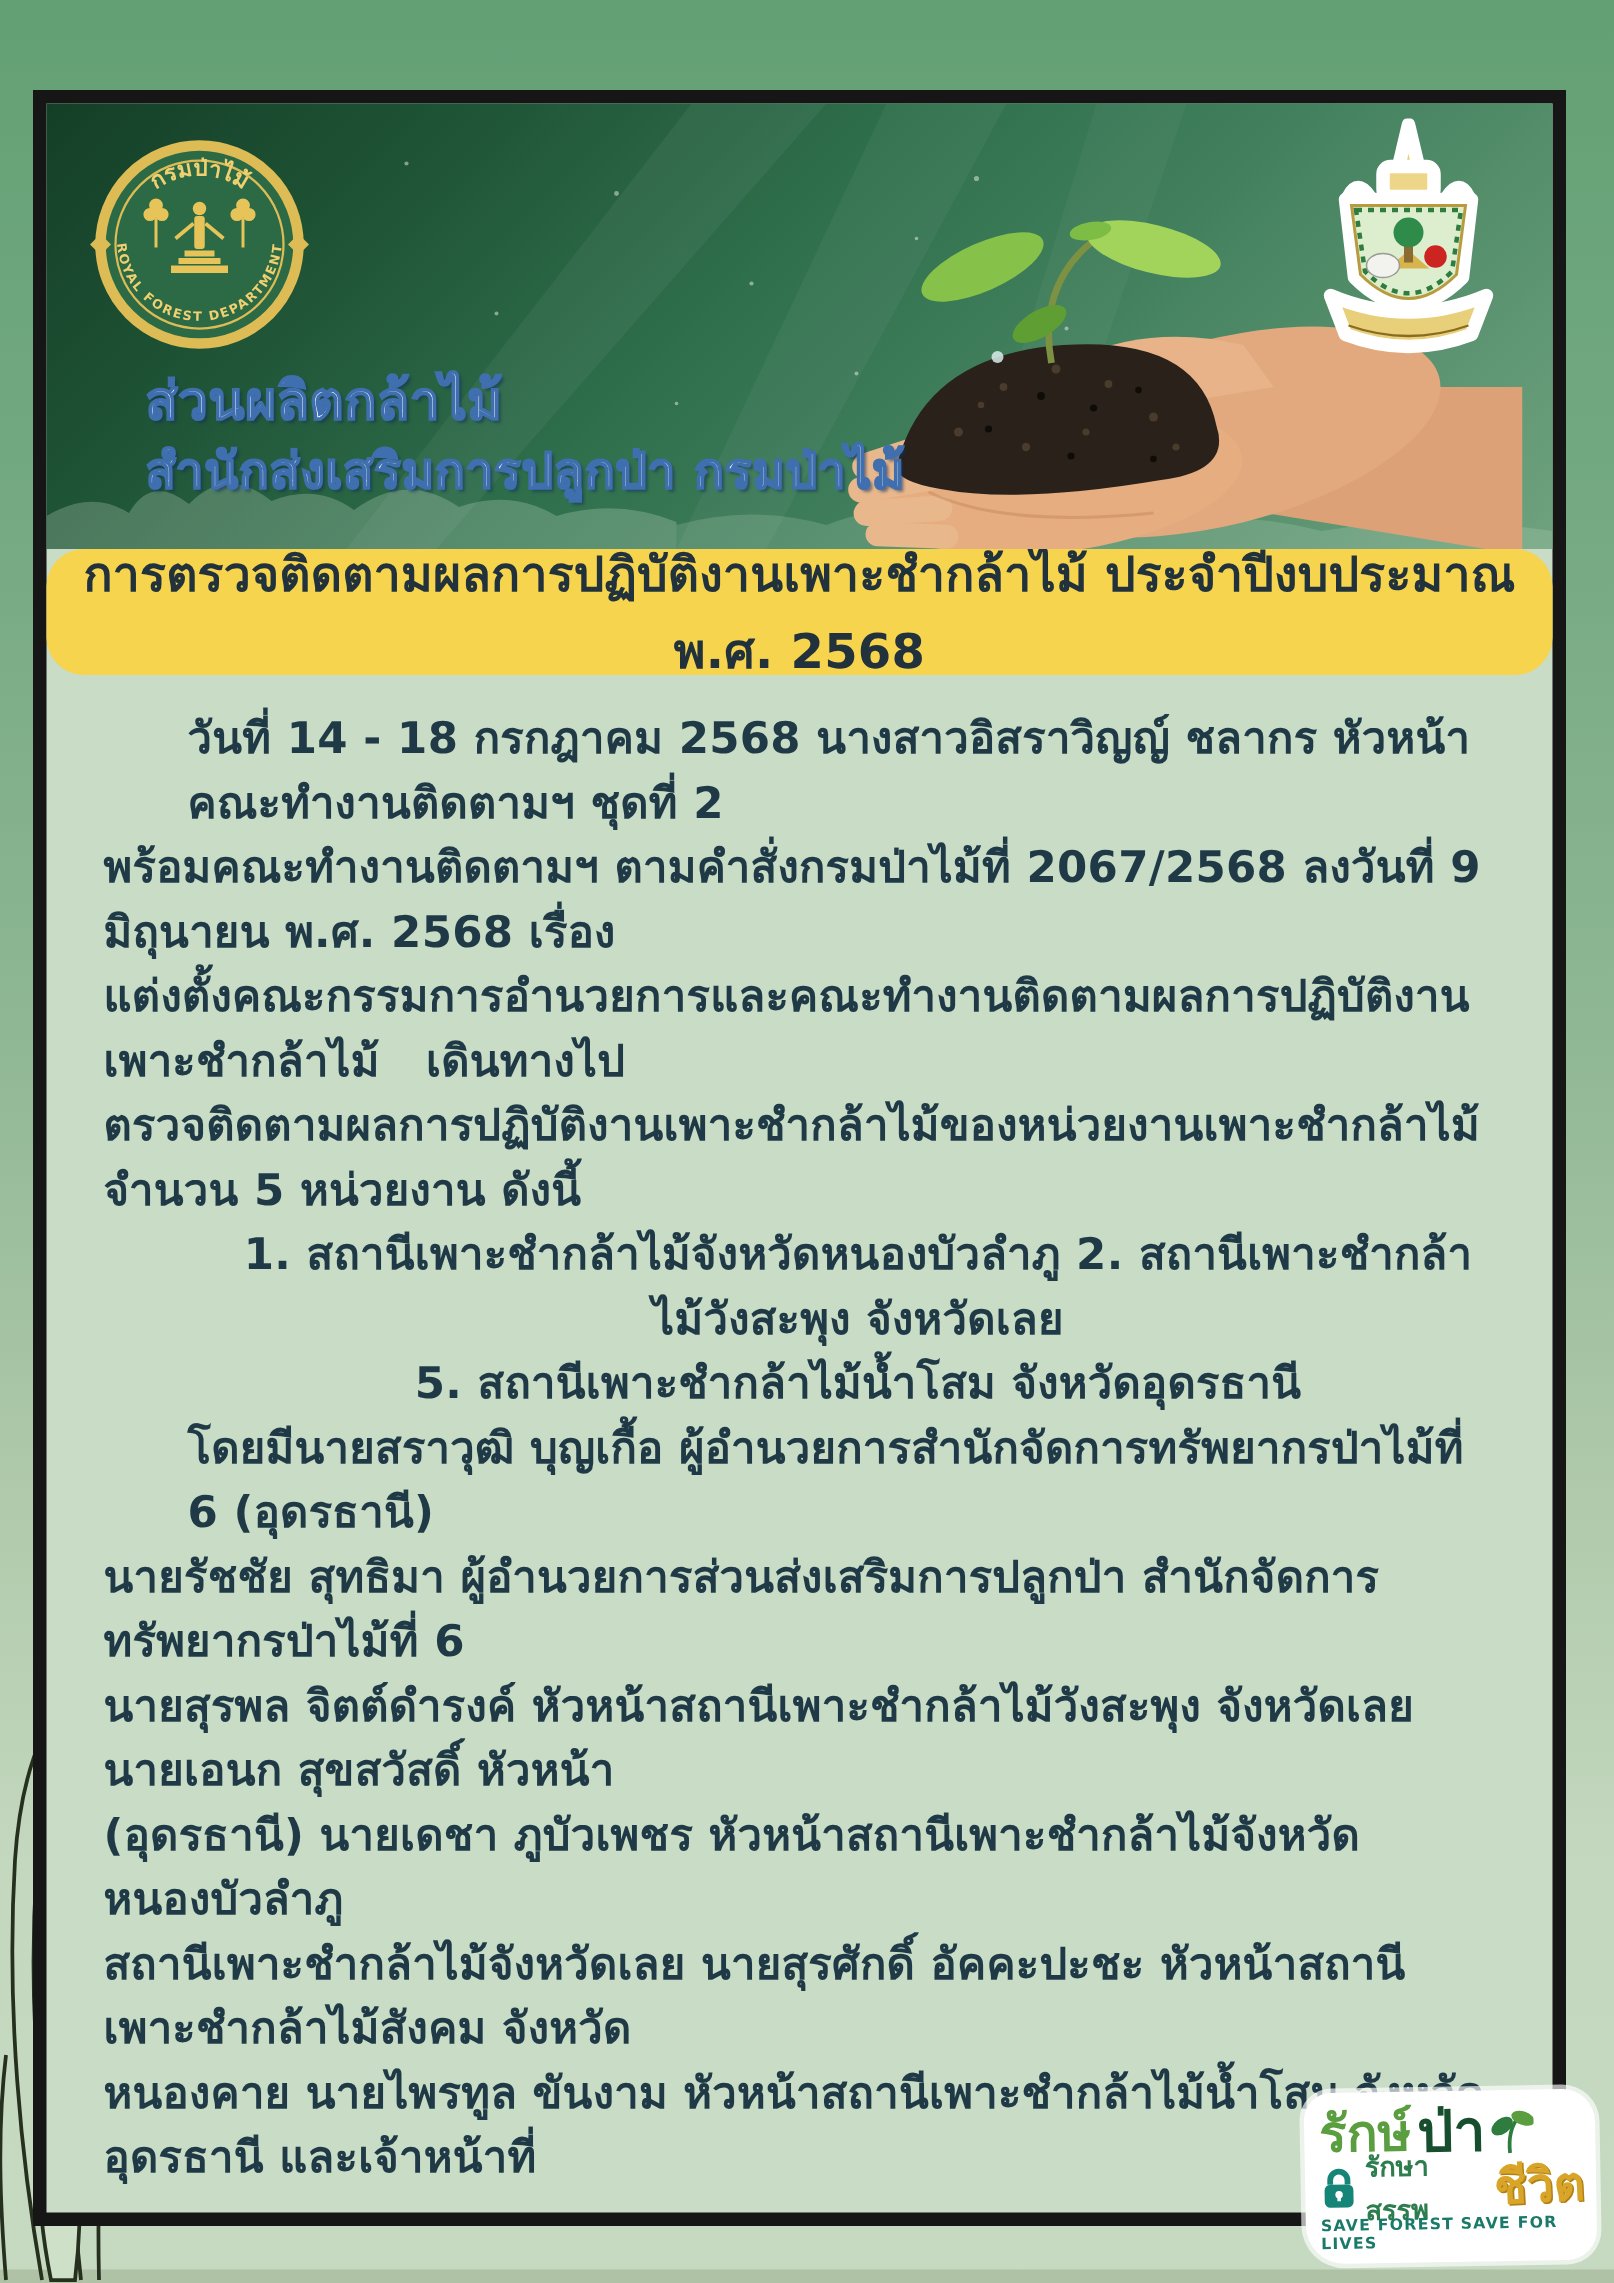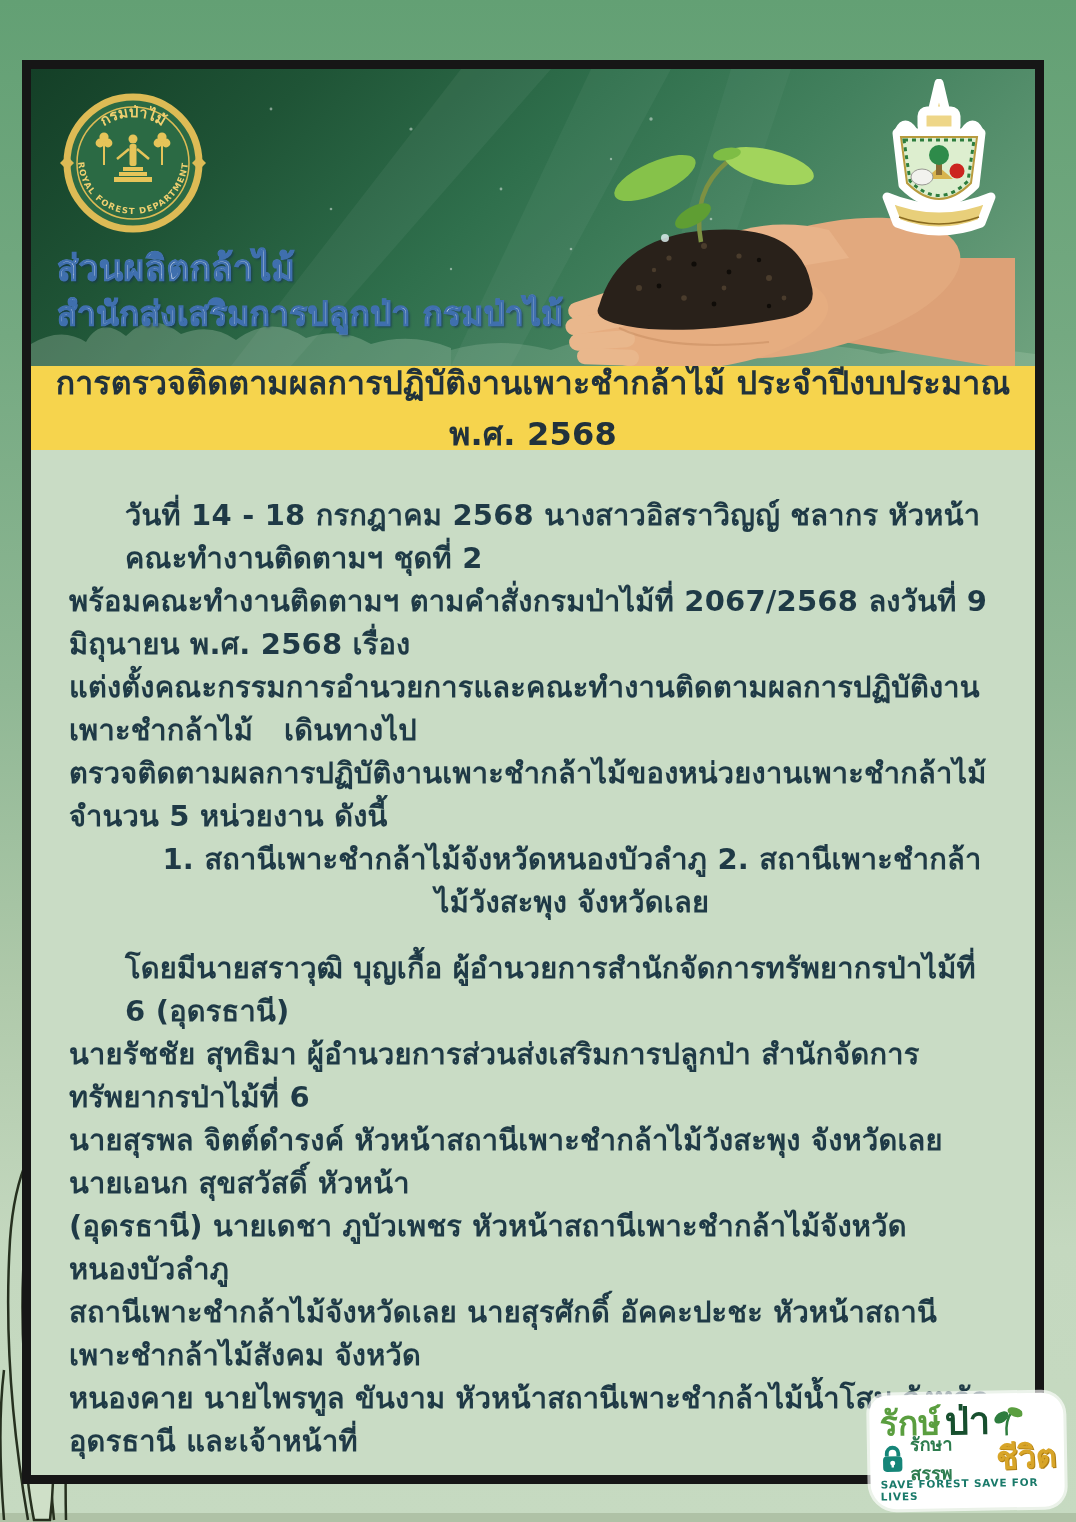--- a/index.html
+++ b/index.html
@@ -29,40 +29,41 @@
   .seal { position:absolute; left:26px; top:18px; }
   .crest { position:absolute; left:846px; top:10px; }
   .hands { position:absolute; left:438px; bottom:-4px; }
   .silhouette { position:absolute; left:0; bottom:0; }
 
   .org-name { position:absolute; left:26px; top:176px; z-index:4; }
   .org-line {
     color:#ffffff; font-weight:bold; letter-spacing:.5px;
     -webkit-text-stroke:1.3px #3f6fae;
     text-shadow:2px 2px 2px rgba(20,45,90,.55);
+    margin-left:40px;
   }
   .org-line.l1 { font-size:35px; line-height:46px; }
   .org-line.l2 { font-size:33px; line-height:46px; }
 
   
   .title-bar {
     width:100%; height:84px; background:#f6d44d;
-    display:flex; align-items:center; justify-content:center;
+    display:flex; align-items:center; justify-content:center;border-radius:25px;
   }
   .title-bar .title {
     color:#21323c; font-size:32px; font-weight:bold; letter-spacing:.2px; text-align:center;
   }
 
   
   .body-text { padding:21px 38px 0 38px; }
   .bline {
     font-size:29px; line-height:43px; font-weight:600; color:#1f3a46;
     white-space:pre-wrap; letter-spacing:.2px;
   }
-  .bline.ind  { padding-left:56px;margin-top:23px; }
+  .bline.ind  { padding-left:56px; }
   .bline.ind2 { padding-left:78px;text-align:center; }
 
   
   .footer-logo {
     position:absolute; left:870px; top:1394px; width:194px; height:114px;
     background:#ffffff; border-radius:18px 22px 20px 26px; z-index:6;
     transform:rotate(-1deg); padding:6px 8px 4px 10px;
     box-shadow:0 0 0 3px rgba(255,255,255,.65);
   }
   .fl-row1 { display:flex; align-items:flex-end; height:40px; }
@@ -238,20 +239,21 @@
     <div class="title-bar">
       <div class="title">การตรวจติดตามผลการปฏิบัติงานเพาะชำกล้าไม้ ประจำปีงบประมาณ พ.ศ. 2568</div>
     </div>
 
     <div class="body-text">
       <div class="bline ind">วันที่ 14 - 18 กรกฎาคม 2568 นางสาวอิสราวิญญ์ ชลากร หัวหน้าคณะทำงานติดตามฯ ชุดที่ 2</div>
       <div class="bline">พร้อมคณะทำงานติดตามฯ ตามคำสั่งกรมป่าไม้ที่ 2067/2568 ลงวันที่ 9 มิถุนายน พ.ศ. 2568 เรื่อง</div>
       <div class="bline">แต่งตั้งคณะกรรมการอำนวยการและคณะทำงานติดตามผลการปฏิบัติงานเพาะชำกล้าไม้   เดินทางไป</div>
       <div class="bline">ตรวจติดตามผลการปฏิบัติงานเพาะชำกล้าไม้ของหน่วยงานเพาะชำกล้าไม้ จำนวน 5 หน่วยงาน ดังนี้</div>
       <div class="bline ind2">1. สถานีเพาะชำกล้าไม้จังหวัดหนองบัวลำภู 2. สถานีเพาะชำกล้าไม้วังสะพุง จังหวัดเลย</div>
+      <div class="bline ind2">5. สถานีเพาะชำกล้าไม้น้ำโสม จังหวัดอุดรธานี</div>
       <div class="bline ind">โดยมีนายสราวุฒิ บุญเกื้อ ผู้อำนวยการสำนักจัดการทรัพยากรป่าไม้ที่ 6 (อุดรธานี)</div>
       <div class="bline">นายรัชชัย สุทธิมา ผู้อำนวยการส่วนส่งเสริมการปลูกป่า สำนักจัดการทรัพยากรป่าไม้ที่ 6</div>
       <div class="bline">นายสุรพล จิตต์ดำรงค์ หัวหน้าสถานีเพาะชำกล้าไม้วังสะพุง จังหวัดเลย นายเอนก สุขสวัสดิ์ หัวหน้า</div>
       <div class="bline">(อุดรธานี) นายเดชา ภูบัวเพชร หัวหน้าสถานีเพาะชำกล้าไม้จังหวัดหนองบัวลำภู</div>
       <div class="bline">สถานีเพาะชำกล้าไม้จังหวัดเลย นายสุรศักดิ์ อัคคะปะชะ หัวหน้าสถานีเพาะชำกล้าไม้สังคม จังหวัด</div>
       <div class="bline">หนองคาย นายไพรทูล ขันงาม หัวหน้าสถานีเพาะชำกล้าไม้น้ำโสม จังหวัดอุดรธานี และเจ้าหน้าที่</div>
 
     </div>
 
   </div>

